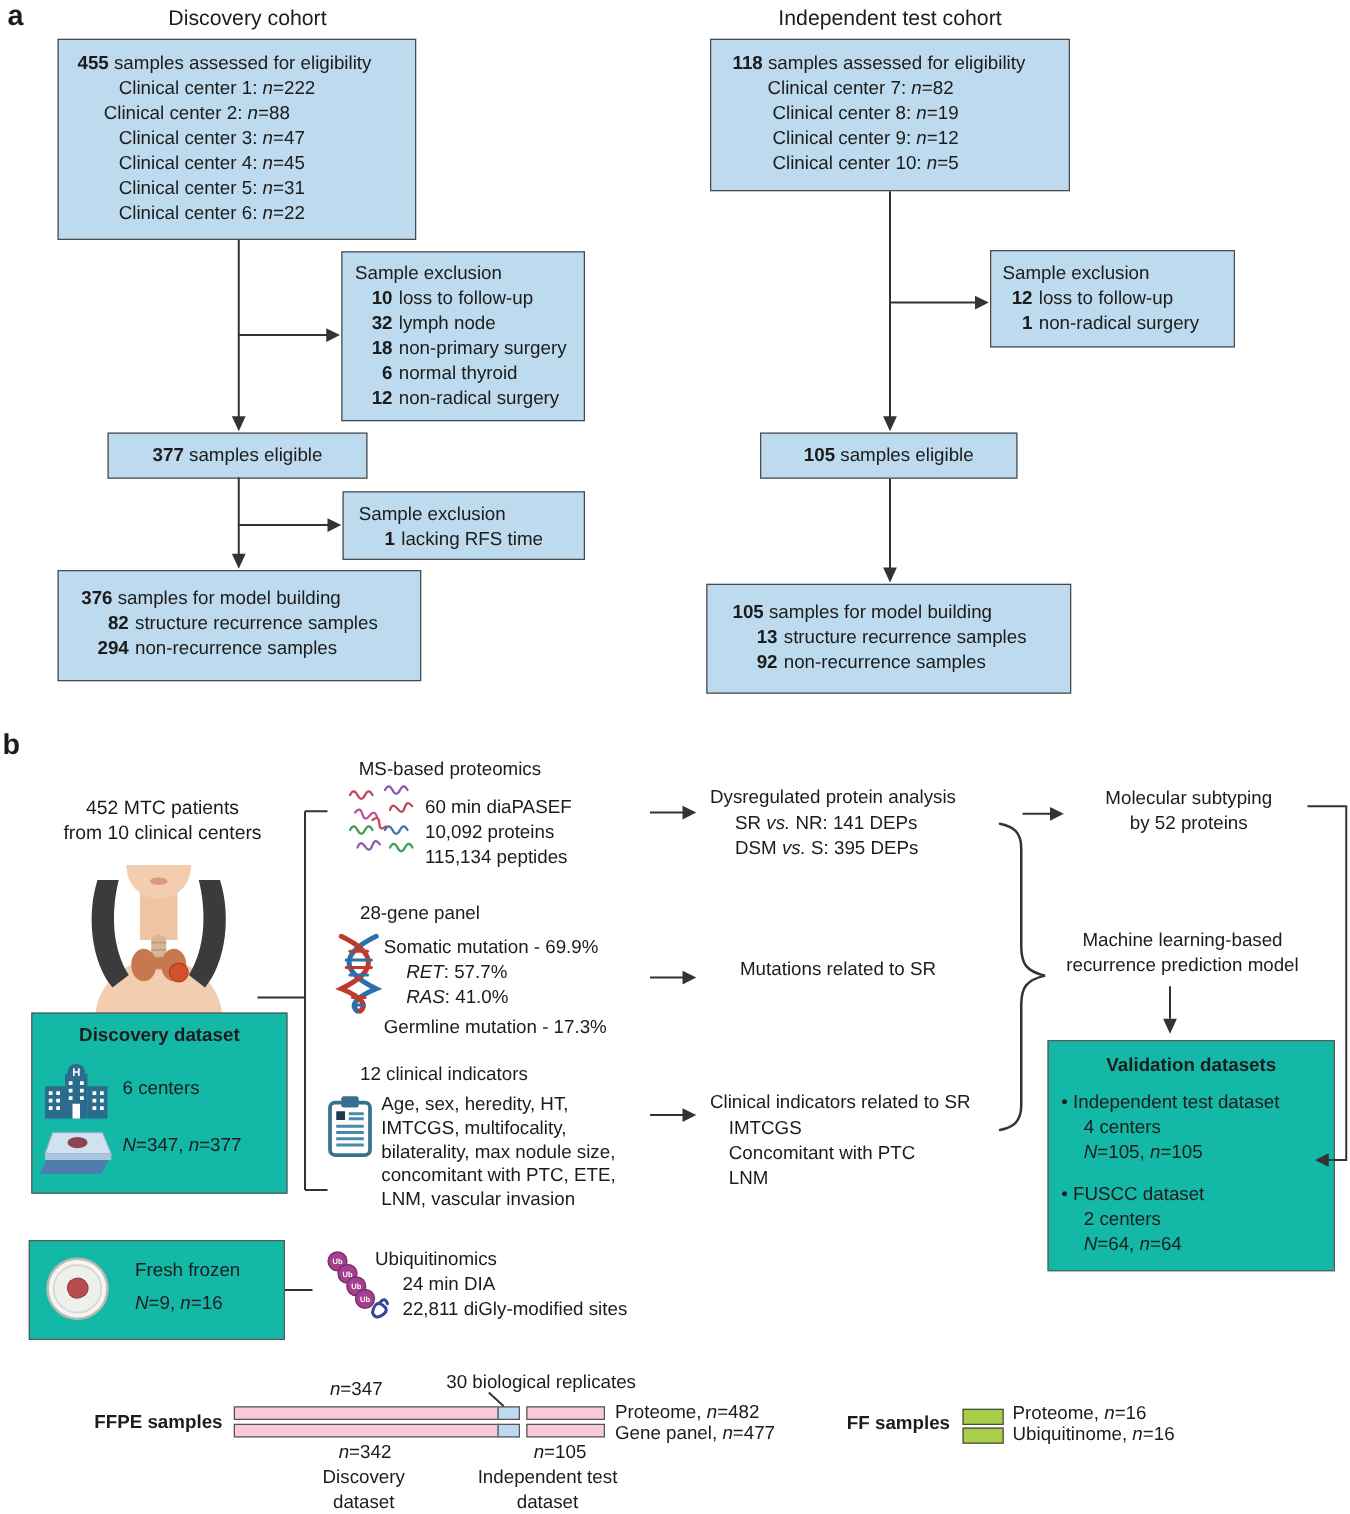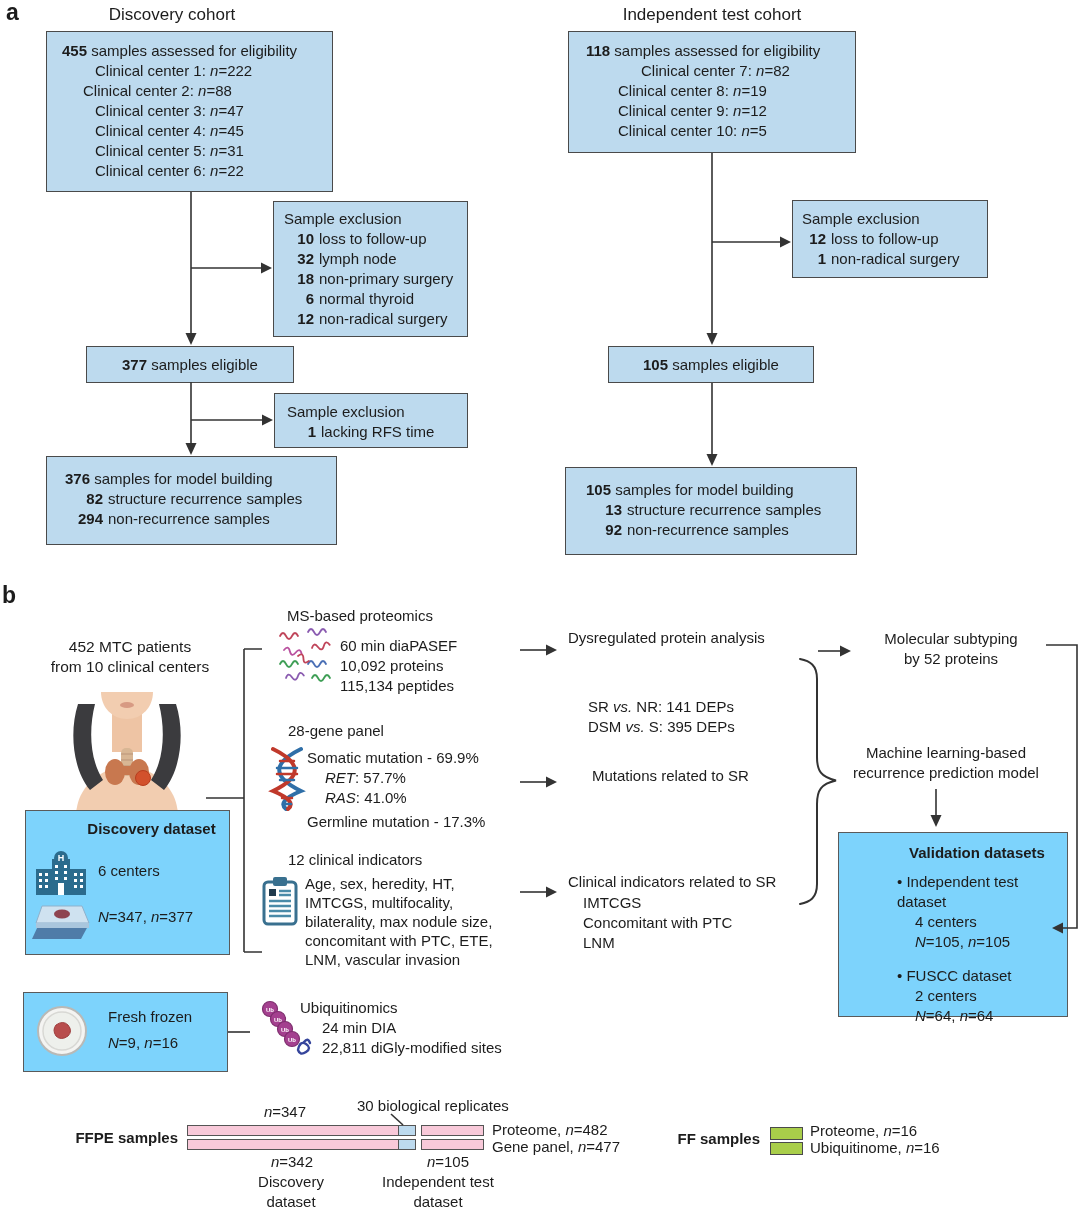--- a/index.html
+++ b/index.html
@@ -2,21 +2,21 @@
 <html style="--box_fill: #bddaee; --box_border: #4a4a4a; --pink: #f8c9d9; --blue_segment: #bddaee; --green: #a9ce4a; --line: #333333;"><head>
 <meta charset="utf-8">
 <style>
   html,body{margin:0;padding:0;background:#fff;}
   #canvas{position:relative;width:1080px;height:1211px;background:#fff;overflow:hidden;
           font-family:"Liberation Sans",sans-serif;color:#1c1c1c;}
   .abs{position:absolute;}
   .t{font-size:15px;line-height:20px;}
   .bluebox{background:var(--box_fill,#bddaee);border:1.5px solid var(--box_border,#4a4a4a);
            box-sizing:border-box;font-size:15px;line-height:20px;}
-  .whitebox{background:#7dd3fc;border:1.5px solid #5a5a5a;box-sizing:border-box;padding-left:48px;}
+  .whitebox{background:#14b8a6;border:1.5px solid #5a5a5a;box-sizing:border-box;}
   .numline{display:flex;}
   .numline b{flex:none;text-align:right;}
   .numline span{margin-left:5px;}
   .center{text-align:center;}
   .right{text-align:right;}
   .bold{font-weight:bold;}
   .title17{font-size:17px;line-height:22px;}
   .panel-label{font-weight:bold;font-size:23px;line-height:24px;}
   .bar{position:absolute;border:1.2px solid #555;box-sizing:border-box;}
   .pinkbar{background:var(--pink,#f8c9d9);}
@@ -24,21 +24,21 @@
   .greenbar{background:var(--green,#a9ce4a);border:1.2px solid #4a4a4a;}
   svg text{font-family:"Liberation Sans",sans-serif;}
 </style>
 </head>
 <body>
 
 <div id="canvas">
 
   <div class="abs panel-label" style="left:6px;top:0px;">a</div>
 
-  <div class="abs title17 center" style="left:72px;top:4px;width:200px;">Discovery cohort</div>
+  <div class="abs title17 center" style="left:98px;top:4px;width:200px;">Discovery cohort</div>
   <div class="abs title17 center" style="left:612px;top:4px;width:200px;">Independent test cohort</div>
 
   <div class="abs bluebox" style="left:46px;top:31px;width:287px;height:161px;padding-top:9px;">
     <div style="padding-left:15px;"><b>455</b> samples assessed for eligibility</div>
     <div style="padding-left:48px;">Clinical center 1: <i>n</i>=222</div>
     <div style="padding-left:36px;">Clinical center 2: <i>n</i>=88</div>
     <div style="padding-left:48px;">Clinical center 3: <i>n</i>=47</div>
     <div style="padding-left:48px;">Clinical center 4: <i>n</i>=45</div>
     <div style="padding-left:48px;">Clinical center 5: <i>n</i>=31</div>
     <div style="padding-left:48px;">Clinical center 6: <i>n</i>=22</div>
@@ -87,21 +87,21 @@
         <span>structure recurrence samples</span>
       </div>
     <div class="numline">
         <b style="width:46px;">294</b>
         <span>non-recurrence samples</span>
       </div>
   </div>
 
   <div class="abs bluebox" style="left:568px;top:31px;width:288px;height:122px;padding-top:9px;">
     <div style="padding-left:17px;"><b>118</b> samples assessed for eligibility</div>
-    <div style="padding-left:72px;">Clinical center 7: <i>n</i>=82</div>
+    <div style="padding-left:45px;">Clinical center 7: <i>n</i>=82</div>
     <div style="padding-left:49px;">Clinical center 8: <i>n</i>=19</div>
     <div style="padding-left:49px;">Clinical center 9: <i>n</i>=12</div>
     <div style="padding-left:49px;">Clinical center 10: <i>n</i>=5</div>
   </div>
 
   <div class="abs bluebox" style="left:792px;top:200px;width:196px;height:78px;padding:8px 4px 0 9px;">
     <div>Sample exclusion</div>
     <div class="numline">
         <b style="width:24px;">12</b>
         <span>loss to follow-up</span>
@@ -290,21 +290,21 @@
         <path d="M44,42 q4,-5 6,1"></path>
       </g>
     </svg>
   </span>
   <div class="abs t" style="left:322px;top:1018px;">
     <div>24 min DIA</div>
     <div>22,811 diGly-modified sites</div>
   </div>
 
   <div class="abs t" style="left:568px;top:628px;">Dysregulated protein analysis</div>
-  <div class="abs t" style="left:588px;top:649px;margin-top:48px;">
+  <div class="abs t" style="left:588px;top:649px;">
     <div>SR <i>vs.</i> NR: 141 DEPs</div>
     <div>DSM <i>vs.</i> S: 395 DEPs</div>
   </div>
   <div class="abs t" style="left:592px;top:766px;">Mutations related to SR</div>
   <div class="abs t" style="left:568px;top:872px;">Clinical indicators related to SR</div>
   <div class="abs t" style="left:583px;top:893px;">
     <div>IMTCGS</div>
     <div>Concomitant with PTC</div>
     <div>LNM</div>
   </div>

